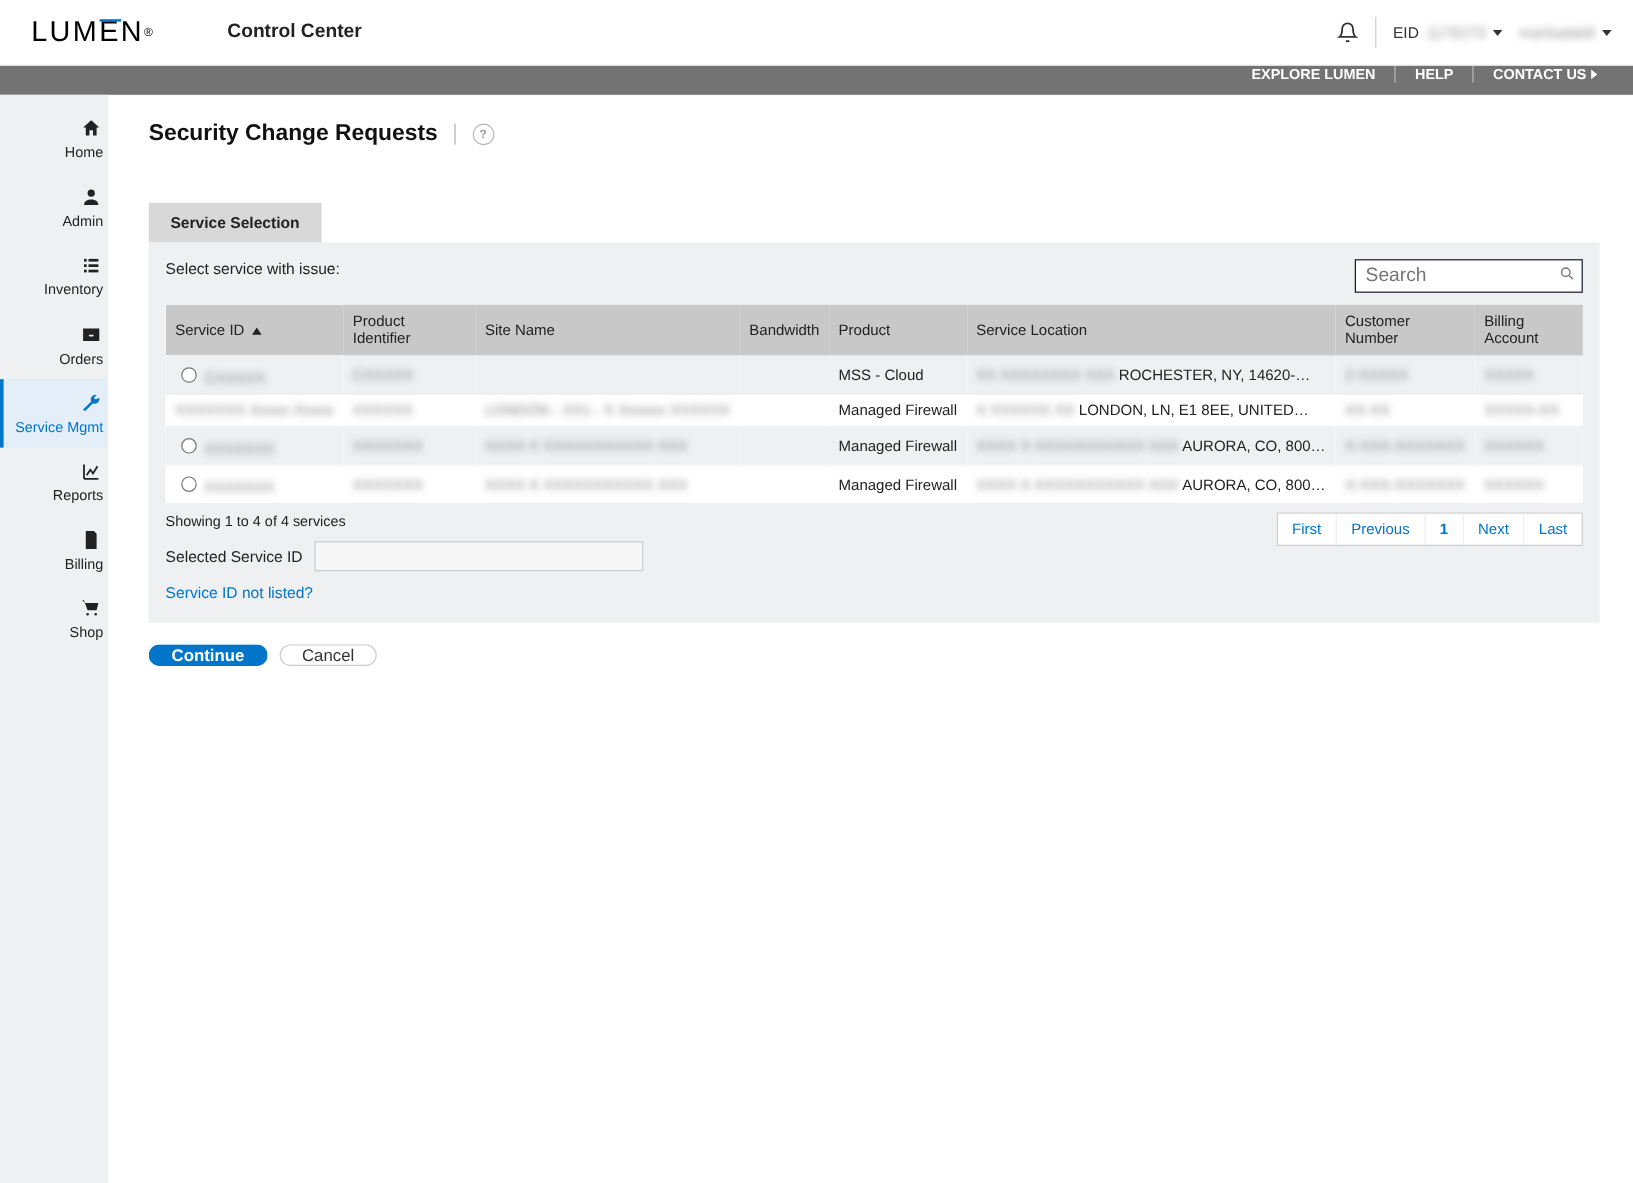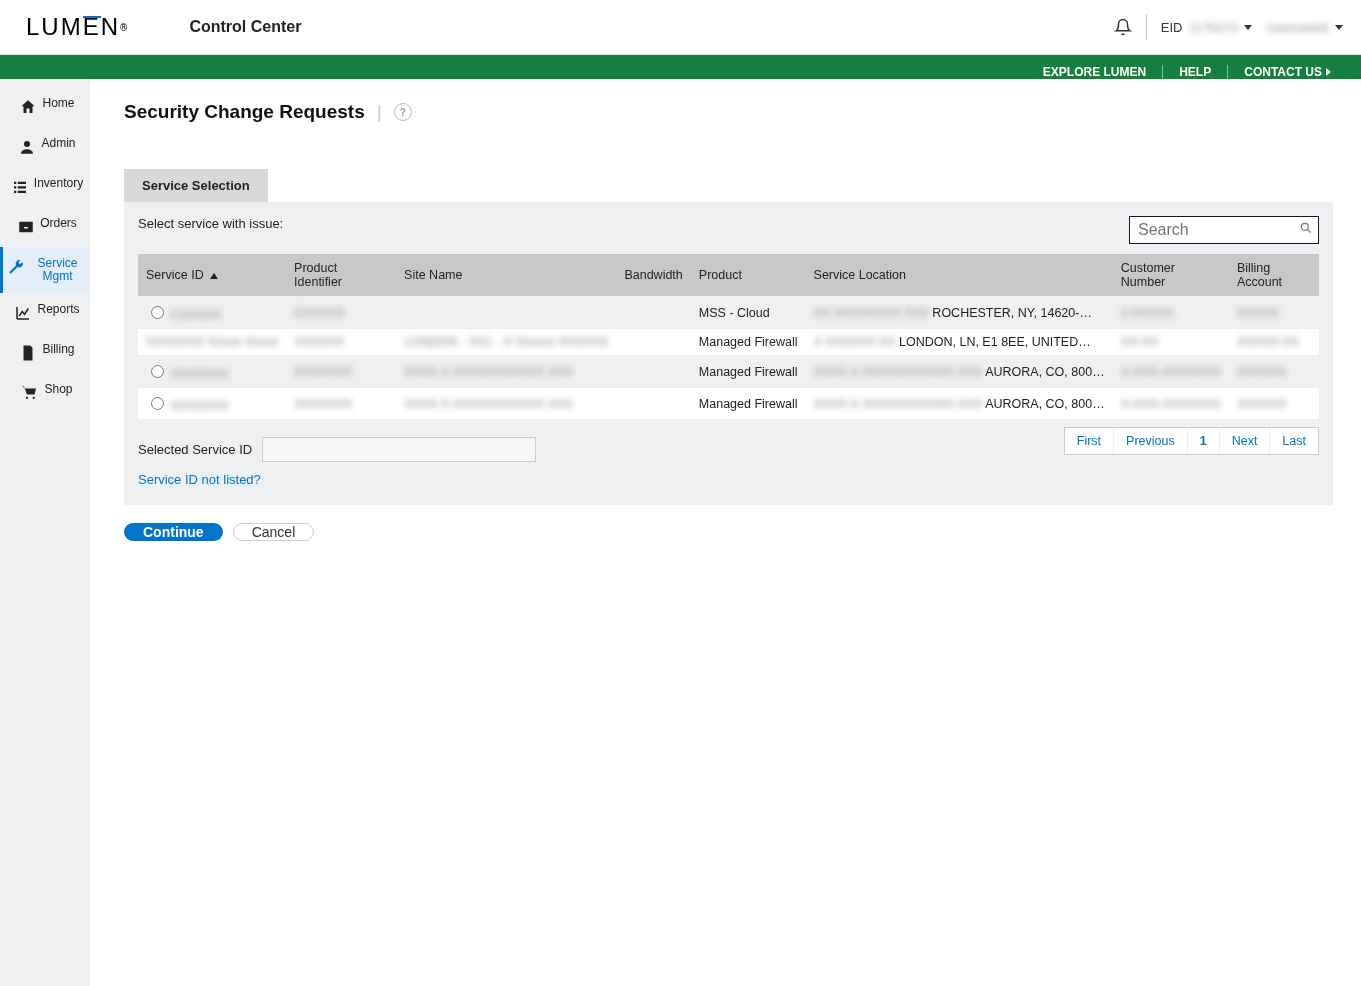--- a/index.html
+++ b/index.html
@@ -7,27 +7,27 @@
 .logo{font-family:Arial;font-weight:400;font-size:24px;letter-spacing:2px;color:#000;display:flex;align-items:center}
 .logo .e{position:relative;display:inline-block}
 .logo .e::before{content:"";position:absolute;top:3px;left:0;right:0;height:2px;background:#0075c9}
 .product-title{margin-left:60px;font-size:16px;font-weight:700;color:#222}
 .header-right{margin-left:auto;display:flex;align-items:center;gap:14px}
 .bell-icon{width:18px;height:18px;cursor:pointer}
 .vdiv{width:1px;height:26px;background:#ccc}
 .eid-wrap{display:flex;align-items:center;gap:6px;color:#333;font-size:13px;cursor:pointer}
 .blur{filter:blur(3px);color:#999}
 .chev{display:inline-block;width:0;height:0;border-left:4px solid transparent;border-right:4px solid transparent;border-top:5px solid #333}
-.bluebar{height:24px;background:#15803d;display:flex;align-items:flex-end;justify-content:flex-end;padding:0 14px;gap:0}
+.bluebar{height:24px;background:#737373;display:flex;align-items:flex-start;justify-content:flex-end;padding:0 14px;gap:0}
 .bluebar a{color:#fff;font-weight:700;font-size:12px;text-decoration:none;padding:0 16px;border-left:1px solid rgba(255,255,255,.5);display:flex;align-items:center;gap:4px;cursor:pointer}
 .bluebar a:first-child{border-left:none}
 .chev-r{display:inline-block;width:0;height:0;border-top:4px solid transparent;border-bottom:4px solid transparent;border-left:5px solid #fff}
 .body{display:flex;height:calc(986px - 54px - 24px)}
 .sidebar{width:90px;background:#eef0f2;display:flex;flex-direction:column;padding-top:8px}
-.nav-item{display:flex;align-items:flex-start;justify-content:center;padding:10px 4px;cursor:pointer;color:#222;font-size:12px;gap:4px;border-left:3px solid transparent}
+.nav-item{display:flex;flex-direction:column;align-items:flex-end;justify-content:center;padding:10px 4px;cursor:pointer;color:#222;font-size:12px;gap:4px;border-left:3px solid transparent}
 .nav-item.active{background:#e3eef8;color:#0075c9;border-left:3px solid #0075c9}
 .nav-item .ico{width:20px;height:20px;display:flex;align-items:center;justify-content:center}
 .nav-item .lbl{text-align:center;line-height:1.1}
 .main{flex:1;padding:22px 28px 0 34px;overflow:auto}
 .page-title{font-size:19px;font-weight:700;color:#111;display:flex;align-items:center;gap:12px}
 .page-title .sep{color:#ccc;font-weight:300}
 .help-circ{width:16px;height:16px;border:1px solid #bbb;border-radius:50%;display:inline-flex;align-items:center;justify-content:center;font-size:10px;color:#999;cursor:pointer}
 .intro{margin:40px 0 0 24px;font-size:13px;color:#333}
 .intro p{margin:0 0 10px 0}
 .panel{margin-top:46px}
@@ -267,20 +267,21 @@
                 <td><span>Managed Firewall</span></td>
                 <td><span class="blurcell">XXXX X XXXXXXXXXXX XXX </span><span>AURORA, CO, 800…</span></td>
                 <td><span class="blurcell">X-XXX-XXXXXXX</span></td>
                 <td><span class="blurcell">XXXXXX</span></td>
               </tr>
             </tbody>
         </table>
 
         <div class="tfoot">
           <div>
+            <div class="showing">Showing 1 to 4 of 4 services</div>
             <div class="selrow">
               <label>Selected Service ID</label>
               <input type="text" value="" style="">
             </div>
             <div class="notlisted">
               <a>Service ID not listed?</a>
             </div>
           </div>
           <div class="pager">
             <a>First</a>

